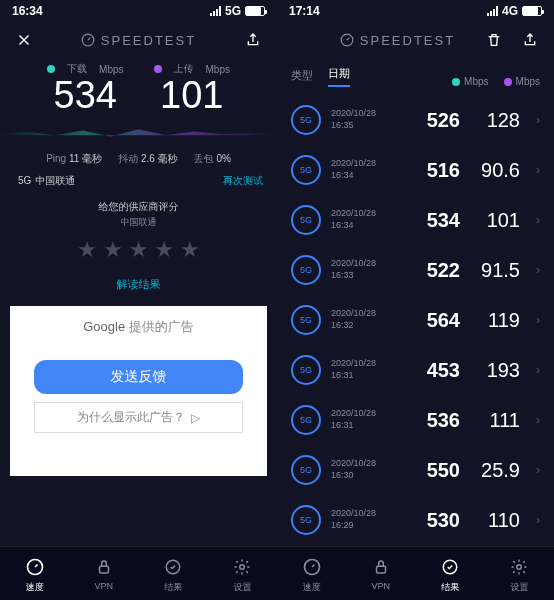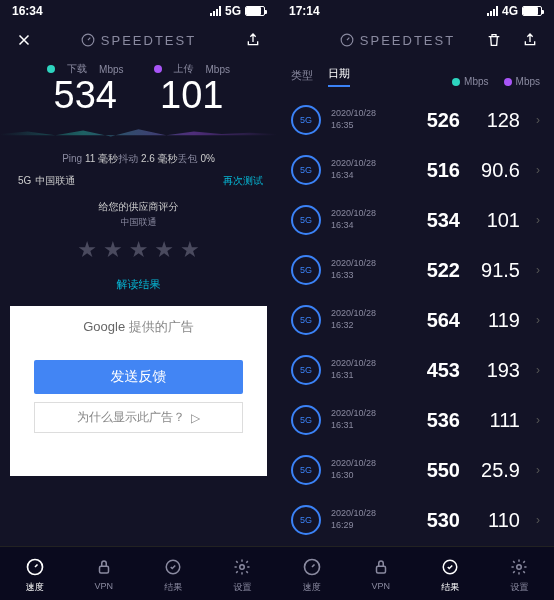--- a/index.html
+++ b/index.html
@@ -17,36 +17,36 @@
 .brand{display:flex;align-items:center;gap:6px;font-size:13px;letter-spacing:2px;color:#8a8aa0}
 .topbar-actions{display:flex;gap:16px}
 .icon-btn{width:20px;height:20px;display:flex;align-items:center;justify-content:center;color:#fff}
 .speeds{display:flex;justify-content:center;gap:30px;padding:4px 0}
 .speed-col{text-align:center}
 .speed-label{display:flex;align-items:center;justify-content:center;gap:12px;font-size:10px;color:#8a8aa0}
 .speed-val{font-size:38px;font-weight:300;line-height:1}
 .dl-dot{width:8px;height:8px;border-radius:50%;background:#2dd4bf}
 .ul-dot{width:8px;height:8px;border-radius:50%;background:#a855f7}
 .wave{height:24px;background:linear-gradient(90deg,transparent,#2dd4bf 30%,#a855f7 70%,transparent);opacity:0.4;margin:4px 0;clip-path:polygon(0 50%,10% 40%,20% 55%,30% 35%,40% 60%,50% 30%,60% 55%,70% 40%,80% 50%,90% 45%,100% 50%,100% 55%,0 55%)}
-.metrics{display:flex;justify-content:center;font-size:10px;color:#8a8aa0;padding:2px 0}
+.metrics{display:flex;justify-content:center;gap:16px;font-size:10px;color:#8a8aa0;padding:2px 0}
 .metrics span.v{color:#ccc}
 .provider-row{display:flex;justify-content:space-between;padding:6px 14px;font-size:10px}
 .provider-left{color:#8a8aa0}
 .provider-left span{color:#ccc;margin-left:4px}
 .retest{color:#06b6d4}
 .rating{text-align:center;padding:6px 0}
 .rating-t1{font-size:10px;color:#ccc}
 .rating-t2{font-size:9px;color:#8a8aa0;margin-top:2px}
 .stars{display:flex;justify-content:center;gap:6px;margin-top:8px}
 .star{font-size:22px;color:#4a4a5e}
 .interpret{text-align:center;color:#06b6d4;font-size:11px;padding:8px 0}
 .ad-box{background:#fff;margin:6px 10px;height:170px;padding:12px;display:flex;flex-direction:column;align-items:center}
 .ad-header{color:#888;font-size:13px;margin-bottom:24px}
 .ad-google{color:#666}
-.ad-btn{background:#4285f4;color:#fff;width:90%;padding:8px;text-align:center;font-size:14px;border-radius:2px;margin-bottom:8px}
+.ad-btn{background:#4285f4;color:#fff;width:90%;padding:8px;text-align:center;font-size:14px;border-radius:12px;margin-bottom:8px}
 .ad-why{border:1px solid #ddd;color:#888;width:90%;padding:6px;text-align:center;font-size:12px;display:flex;justify-content:center;align-items:center;gap:6px}
 .bottomnav{position:absolute;bottom:0;left:0;right:0;display:flex;justify-content:space-around;padding:10px 0 6px;background:#0a0a1e;border-top:1px solid #222}
 .nav-item{display:flex;flex-direction:column;align-items:center;gap:4px;font-size:9px;color:#8a8aa0}
 .nav-item.active{color:#fff}
 .nav-icon{width:20px;height:20px;display:flex;align-items:center;justify-content:center}
 
 .tabs{display:flex;padding:8px 14px;gap:15px;font-size:11px;color:#8a8aa0;align-items:flex-end}
 .tab{padding-bottom:4px}
 .tab.active{color:#fff;border-bottom:2px solid #3b82f6}
 .tab-spacer{flex:1}

